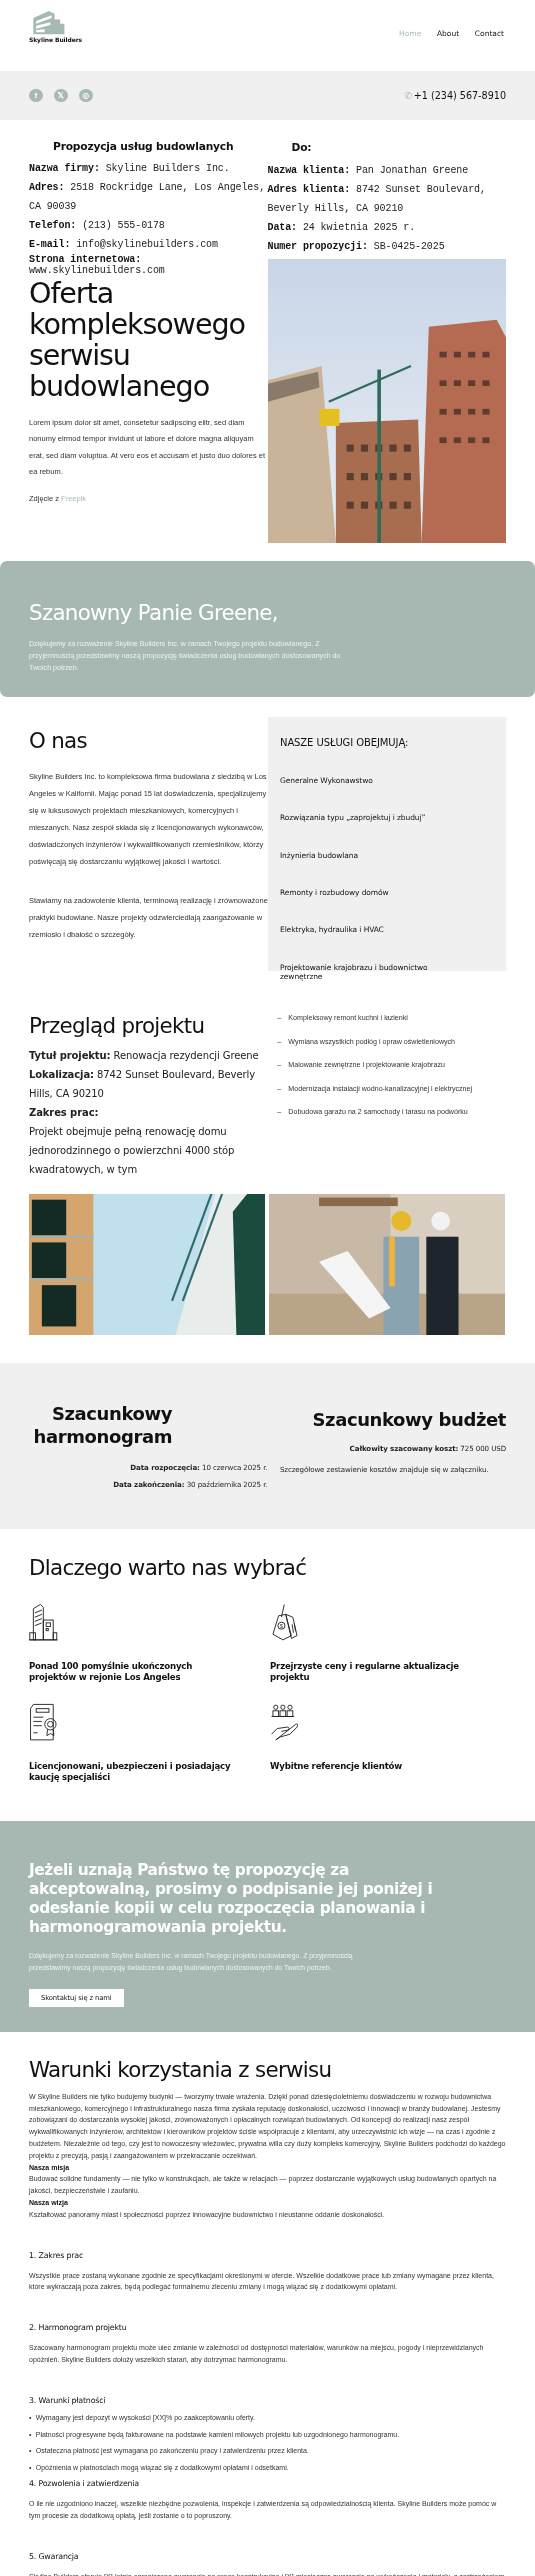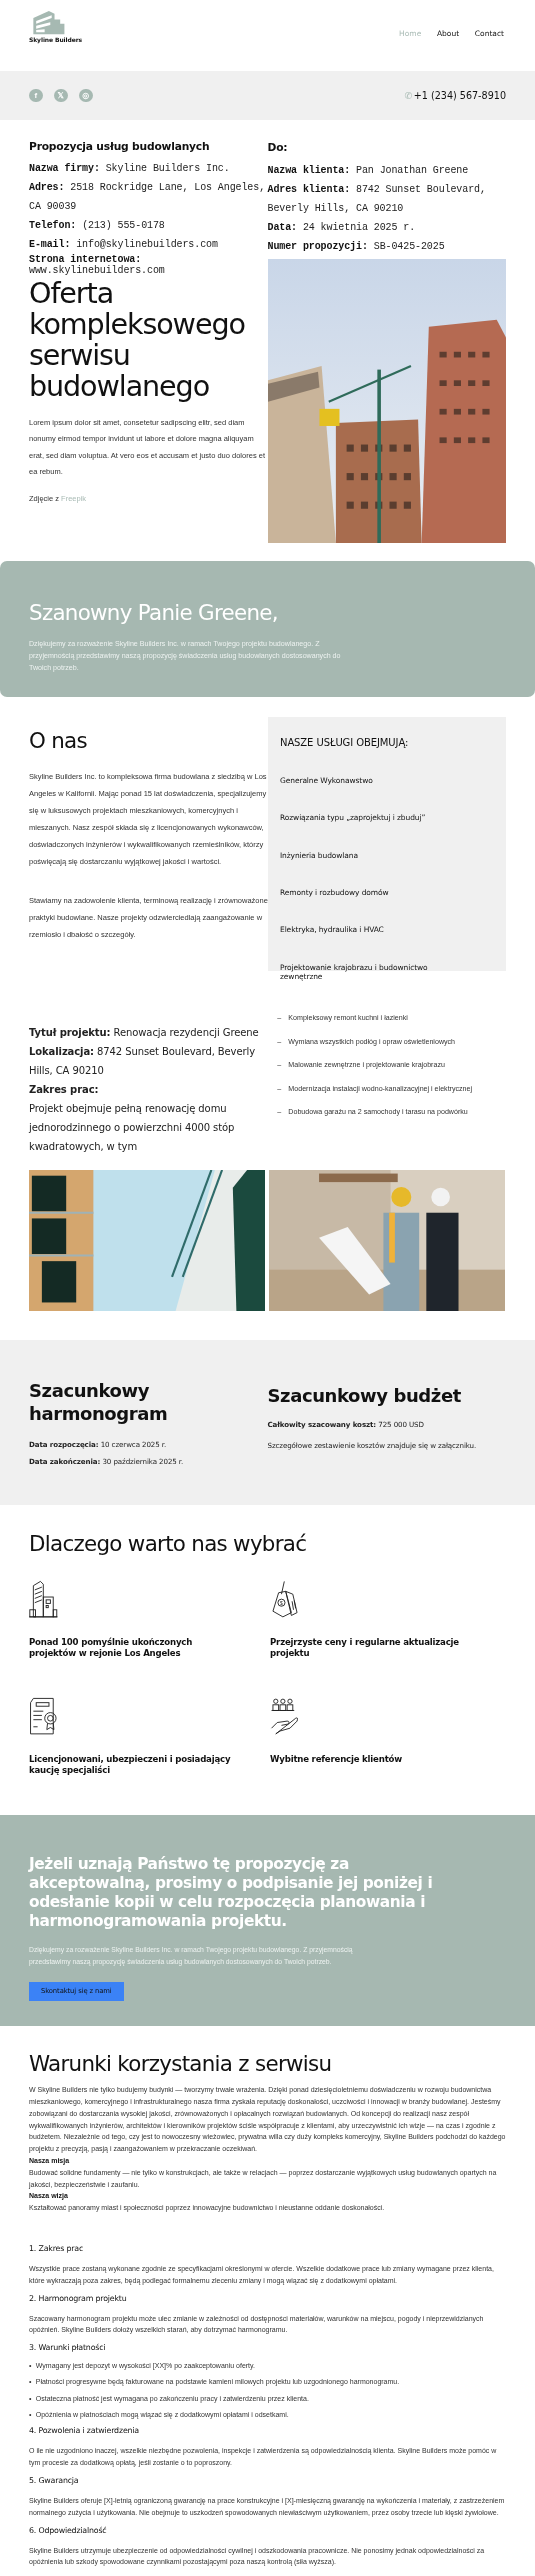--- a/index.html
+++ b/index.html
@@ -16,21 +16,21 @@
 
   .topbar { background: #f0f0f0; height: 49px; display: flex; align-items: center; justify-content: space-between; padding: 0 29px; }
   .socials { display: flex; gap: 11.4px; }
   .soc { width: 13.6px; height: 13.6px; border-radius: 50%; background: #a6b9b2; color: #fff; display: flex; align-items: center; justify-content: center; font-size: 7.9px; font-weight: bold; }
   .phone { font-family: "DejaVu Sans", sans-serif; font-size: 9.6px; display: flex; align-items: center; gap: 1.4px; }
   .phone-icon { color: #a6b9b2; font-size: 9.3px; }
 
   
   .info { display: flex; padding: 110px 29px 0; position: relative; }
   .info-col { width: 239px; font-family: "DejaVu Sans", sans-serif; }
-  .info h3 { font-family: "DejaVu Sans", sans-serif; font-size: 10.7px; font-weight: bold; letter-spacing: -0.2px; margin-bottom: 5.7px; }
+  .info h3 { font-family: "DejaVu Sans", sans-serif; font-size: 10.7px; font-weight: bold; letter-spacing: -0.2px; margin-bottom: 5.7px; margin-left: 24px; }
   .info p { font-size: 10px; line-height: 19px; letter-spacing: -0.1px; color: #222; font-family: Liberation Mono, monospace; }
   .info p b { color: #111; }
   .info-col.right { padding-top: 1.4px; }
   .info-col.right h3 { margin-bottom: 7.1px; }
 
   .hero { display: flex; padding: 0 29px; }
   .hero-left { width: 239px; }
   .hero h1 { font-family: "DejaVu Sans", sans-serif; font-weight: normal; font-size: 28.6px; line-height: 31px; letter-spacing: -1.1px; margin-top: 1.4px; white-space: nowrap; }
   .hero .lorem { font-size: 7.5px; line-height: 16.4px; color: #333; margin-top: 13px; }
   .hero .credit { font-size: 7.5px; color: #333; margin-top: 13px; }
@@ -60,46 +60,46 @@
   .ov-left .meta { margin-top: 8.6px; }
   .ov-right { padding-left: 9.3px; padding-top: 0; }
   .ov-right li { list-style: none; font-size: 7.1px; color: #333; line-height: 9.3px; margin-bottom: 14.3px; display: flex; gap: 7.1px; }
   .ov-right li::before { content: "–"; }
 
   .gallery { display: flex; gap: 4.3px; padding: 14.3px 29px 0; }
   .gallery .g { width: 236px; height: 141px; }
 
   
   .tb { background: #f0f0f0; margin-top: 28.6px; display: flex; padding: 39px 29px 36px; }
-  .tb-col { width: 239px; font-family: "DejaVu Sans", sans-serif; }
+  .tb-col { width: 239px; font-family: "DejaVu Sans", sans-serif; text-align: right; }
   .tb h2 { font-size: 18px; line-height: 23px; font-weight: bold; letter-spacing: -0.4px; }
   .tb-col.right h2 { margin-top: 5.7px; }
   .tb p { font-size: 7.1px; line-height: 21px; letter-spacing: -0.1px; color: #222; }
   .tb-col.left p:first-of-type { margin-top: 9.3px; }
   .tb-col.right p:first-of-type { margin-top: 7.1px; }
 
   
   .why { padding: 26px 29px 0; }
   .why h2 { font-family: "DejaVu Sans", sans-serif; font-weight: normal; font-size: 21.4px; letter-spacing: -0.7px; }
-  .why-grid { display: grid; grid-template-columns: 241px 241px; row-gap: 38px; margin-top: 23.6px; }
+  .why-grid { display: grid; grid-template-columns: 241px 241px; row-gap: 21px; margin-top: 23.6px; }
   .why-item svg { display: block; width: 28.6px; height: 39px; }
   .why-item h5 { font-family: "DejaVu Sans", sans-serif; font-size: 8.6px; line-height: 10.7px; letter-spacing: -0.2px; margin-top: 18.6px; width: 207px; }
 
   
   .cta { background: #a6b8b1; margin-top: 39px; padding: 40px 29px 25px; color: #fff; }
   .cta h2 { font-family: "DejaVu Sans", sans-serif; font-weight: bold; font-size: 15.4px; line-height: 19px; letter-spacing: -0.4px; width: 428px; }
   .cta p { font-size: 6.8px; line-height: 12px; margin-top: 13px; width: 328px; color: #eef3f1; }
-  .cta button { margin-top: 14.3px; background: #3b82f6; border: none; height: 18.6px; padding: 0 12px; font-family: "DejaVu Sans", sans-serif; font-size: 6.8px; color: #111; letter-spacing: -0.1px; }
+  .cta button { margin-top: 14.3px; background: #ffffff; border: none; height: 18.6px; padding: 0 12px; font-family: "DejaVu Sans", sans-serif; font-size: 6.8px; color: #111; letter-spacing: -0.1px; }
 
   
   .terms { padding: 21.4px 29px 0; }
   .terms h2 { font-family: "DejaVu Sans", sans-serif; font-weight: normal; font-size: 21.4px; letter-spacing: -0.7px; margin-top: 3.6px; }
   .terms .intro { font-size: 7px; line-height: 11.8px; color: #333; margin-top: 8.6px; }
   .terms .intro b { color: #111; display: block; }
-  .terms h6 { font-family: "DejaVu Sans", sans-serif; font-weight: normal; font-size: 7.9px; letter-spacing: -0.2px; margin-top: 7px; }
+  .terms h6 { font-family: "DejaVu Sans", sans-serif; font-weight: normal; font-size: 7.9px; letter-spacing: -0.2px; margin-top: 30px; }
   .terms h6.first { margin-top: 30px; }
   .terms .tp { font-size: 7px; line-height: 11.8px; color: #333; margin-top: 10px; }
   .terms ul { margin-top: 8.6px; padding-left: 0; }
   .terms ul li { list-style: none; font-size: 7px; color: #333; line-height: 9.3px; margin-bottom: 7.1px; display: flex; gap: 4.3px; }
   .terms ul li::before { content: "•"; }
 </style>
 </head>
 <body>
 
 <header class="header">
@@ -228,20 +228,21 @@
       <li>Inżynieria budowlana</li>
       <li>Remonty i rozbudowy domów</li>
       <li>Elektryka, hydraulika i HVAC</li>
       <li style="width:186px">Projektowanie krajobrazu i budownictwo zewnętrzne</li>
     </ul>
   </div>
 </section>
 
 <section class="overview" style="padding-top:43px">
   <div class="ov-left">
+    <h2>Przegląd projektu</h2>
     <p class="meta"><b>Tytuł projektu:</b> <span>Renowacja rezydencji Greene</span></p>
     <p><b>Lokalizacja:</b> <span>8742 Sunset Boulevard, Beverly Hills, CA 90210</span></p>
     <p><b>Zakres prac:</b></p>
     <p style="width:214px">Projekt obejmuje pełną renowację domu jednorodzinnego o powierzchni 4000 stóp kwadratowych, w tym</p>
   </div>
   <ul class="ov-right">
     <li>Kompleksowy remont kuchni i łazienki</li>
     <li>Wymiana wszystkich podłóg i opraw oświetleniowych</li>
     <li>Malowanie zewnętrzne i projektowanie krajobrazu</li>
     <li>Modernizacja instalacji wodno-kanalizacyjnej i elektrycznej</li>

